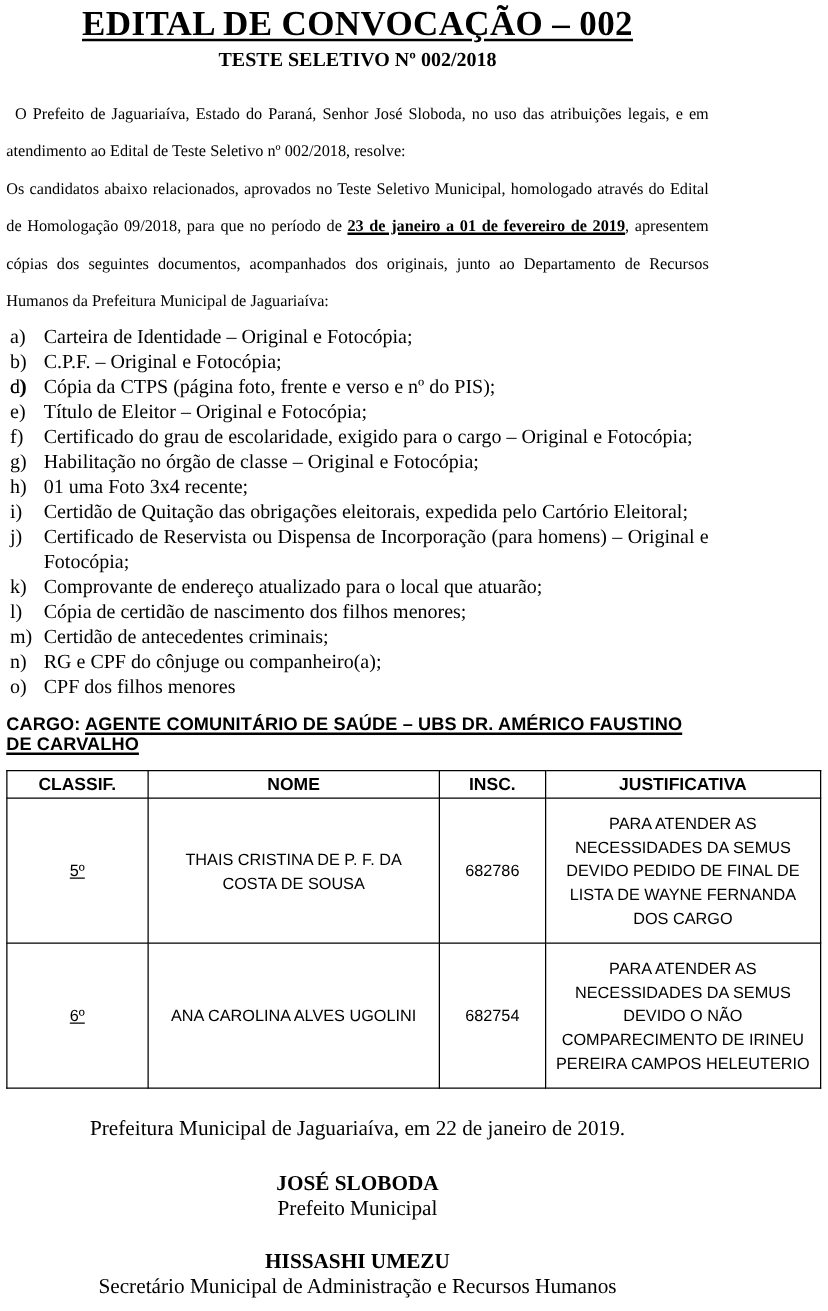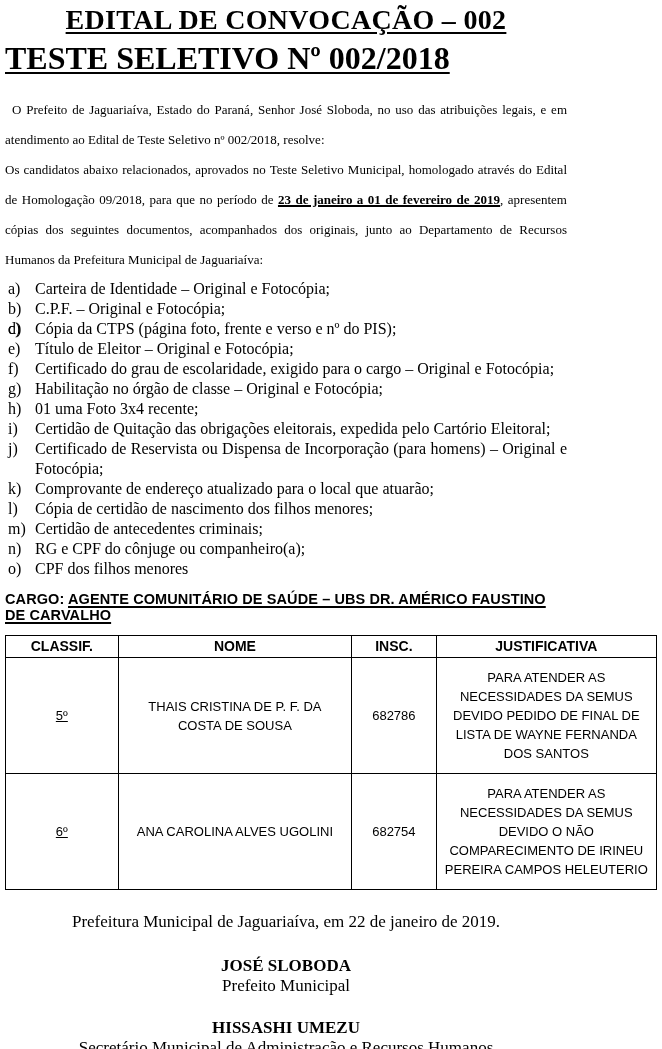--- a/index.html
+++ b/index.html
@@ -18,23 +18,22 @@
     margin: 2px 0 4px 0;
     font-size: 28px; font-weight: bold;
     text-align: center;
     text-decoration: underline;
     text-decoration-thickness: 2px;
     text-underline-offset: 3px;
     letter-spacing: 0.3px;
   }
   .subtitle {
     margin: 0 0 18px 0;
-    font-size: 32px; font-weight: bold;
-    text-align: left;
-    text-decoration: underline;
+    font-size: 16px; font-weight: bold;
+    text-align: center;
     text-decoration-thickness: 2px;
     text-underline-offset: 3px;
   }
   .para {
     margin: 0;
     font-size: 13px;
     line-height: 30px;
     text-align: justify;
   }
   .para.intro { text-indent: 7px; }
@@ -146,21 +145,21 @@
         <th>NOME</th>
         <th>INSC.</th>
         <th>JUSTIFICATIVA</th>
       </tr>
     </thead>
     <tbody>
       <tr>
         <td class="cell-classif">5º</td>
         <td class="cell-nome">THAIS CRISTINA DE P. F. DA COSTA DE SOUSA</td>
         <td class="cell-insc">682786</td>
-        <td class="cell-justificativa">PARA ATENDER AS NECESSIDADES DA SEMUS DEVIDO PEDIDO DE FINAL DE LISTA DE WAYNE FERNANDA DOS SANTOS</td>
+        <td class="cell-justificativa">PARA ATENDER AS NECESSIDADES DA SEMUS DEVIDO PEDIDO DE FINAL DE LISTA DE WAYNE FERNANDA DOS CARGO</td>
       </tr>
       <tr>
         <td class="cell-classif">6º</td>
         <td class="cell-nome">ANA CAROLINA ALVES UGOLINI</td>
         <td class="cell-insc">682754</td>
         <td class="cell-justificativa">PARA ATENDER AS NECESSIDADES DA SEMUS DEVIDO O NÃO COMPARECIMENTO DE IRINEU PEREIRA CAMPOS HELEUTERIO</td>
       </tr>
     </tbody>
   </table>
 

